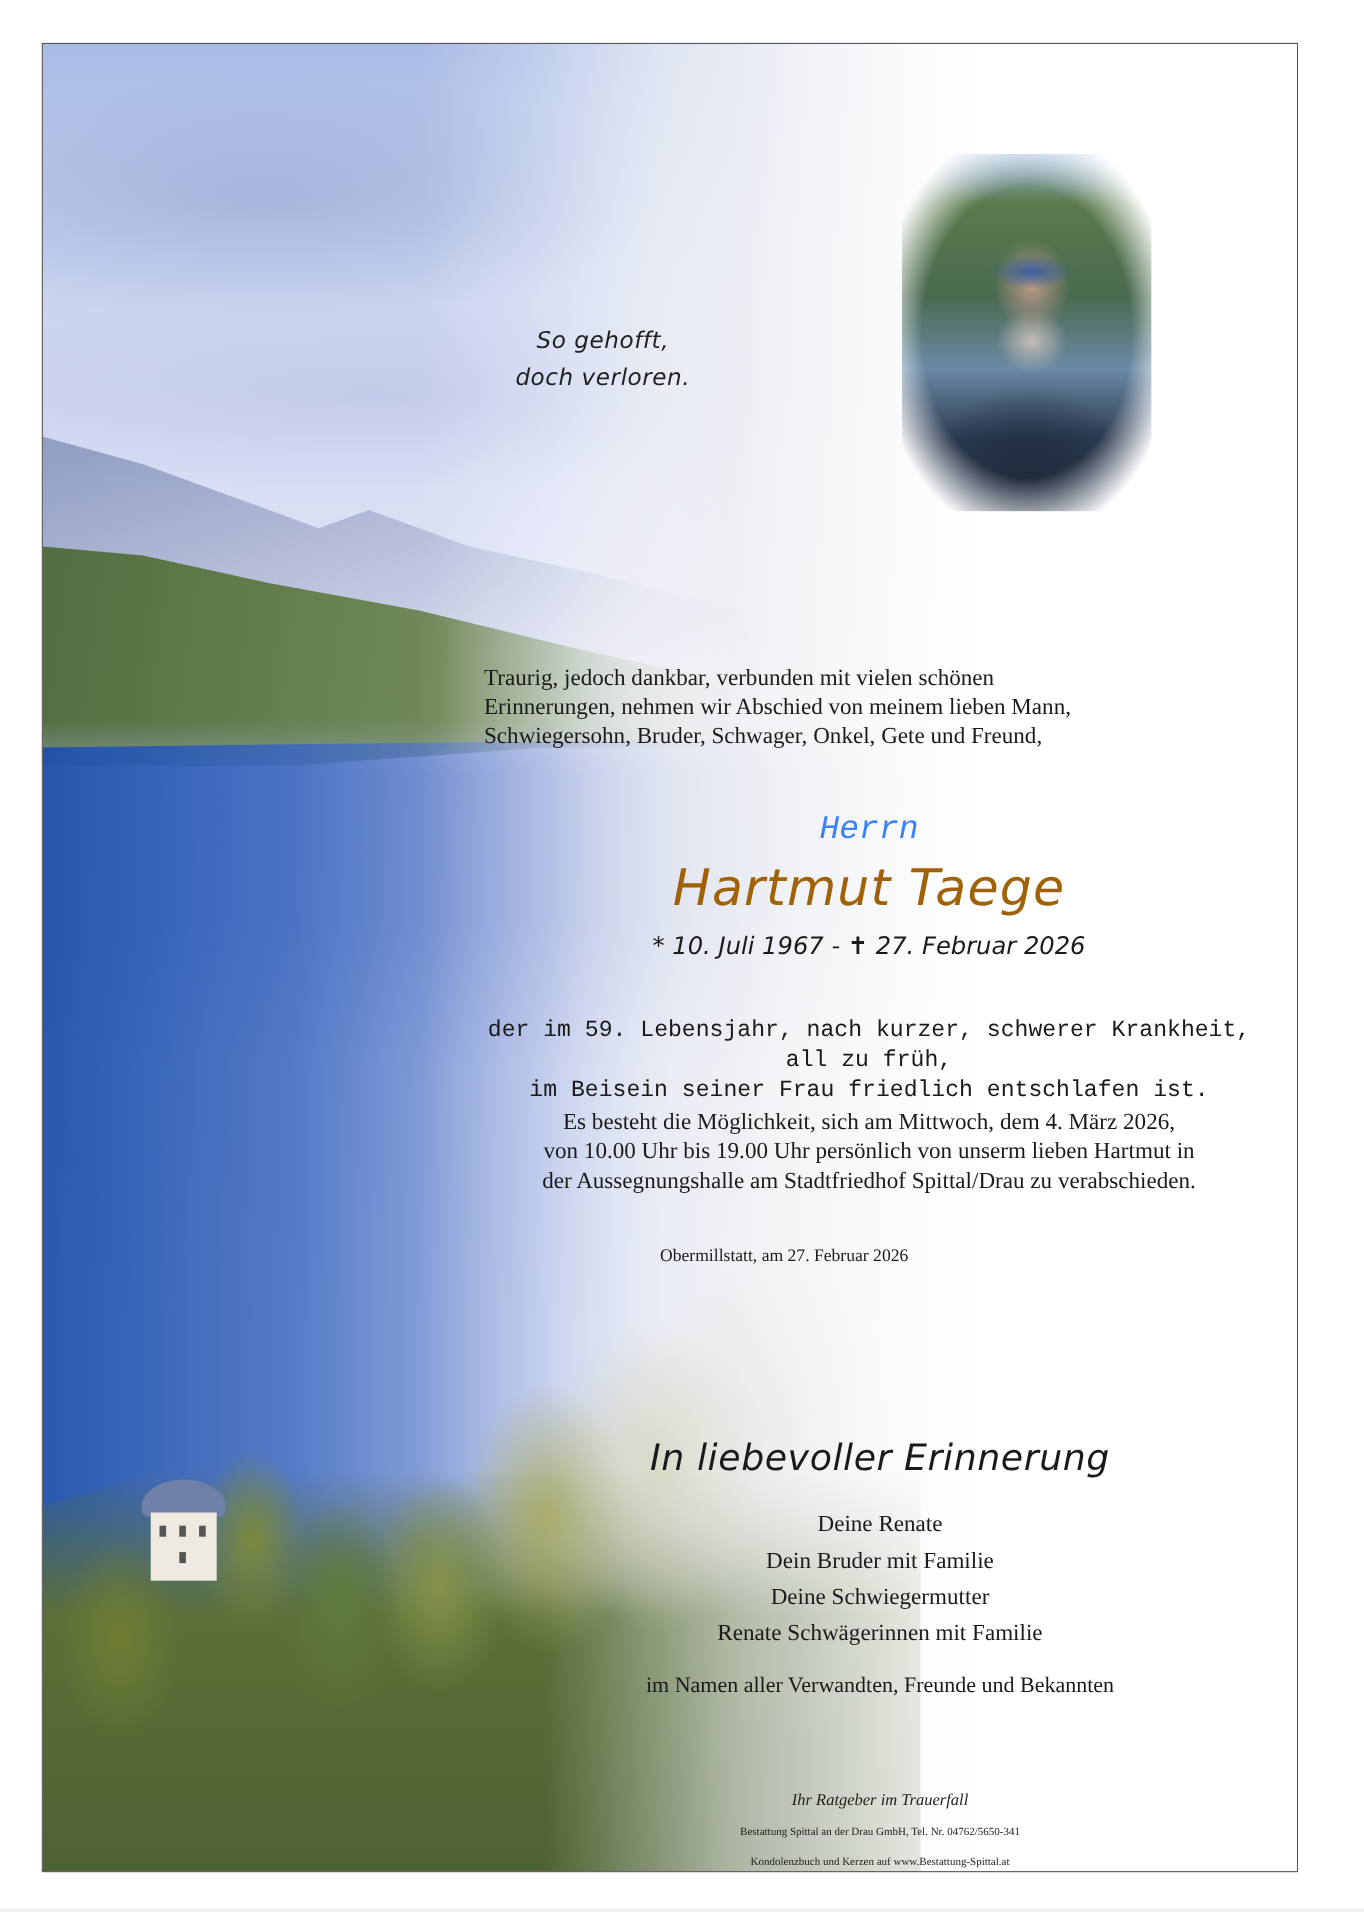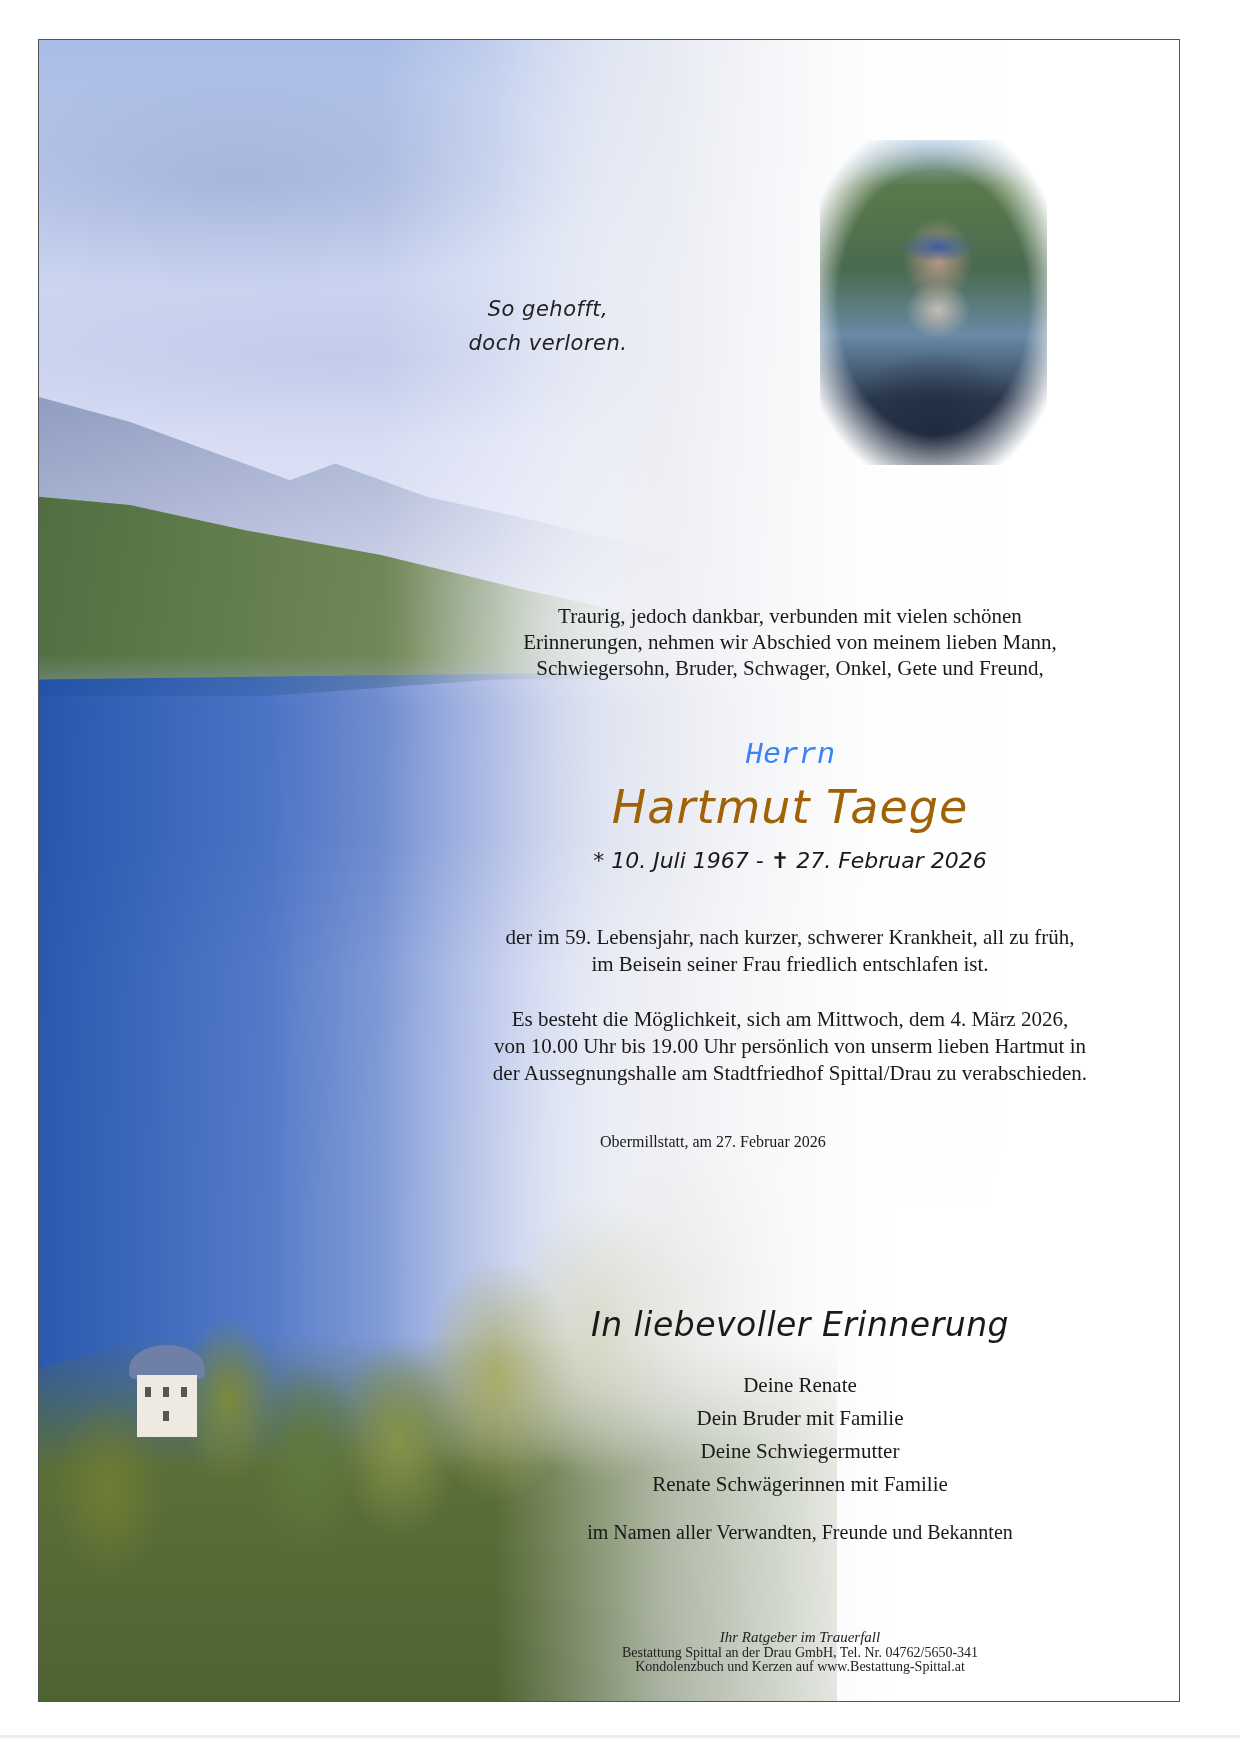--- a/index.html
+++ b/index.html
@@ -80,60 +80,60 @@
     background:
       radial-gradient(ellipse 55px 22px at 118px 107px, #3a5da0, transparent 70%),
       radial-gradient(ellipse 48px 60px at 118px 120px, #b89886, transparent 72%),
       radial-gradient(ellipse 45px 40px at 118px 170px, #c6bcb6, transparent 72%),
       radial-gradient(ellipse 130px 120px at 115px 300px, #1e2a3c, transparent 75%),
       linear-gradient(180deg, #9ab8dc 0%, #5a7a4c 14%, #4a6a50 40%, #6a8aa6 60%, #2c3a50 80%);
     -webkit-mask-image: radial-gradient(ellipse 60% 58% at 50% 50%, #000 70%, transparent 100%);
             mask-image: radial-gradient(ellipse 60% 58% at 50% 50%, #000 70%, transparent 100%);
   }
   .intro {
-    position:absolute; left:440px; top:603px; width:700px; text-align:center;
+    position:absolute; left:440px; top:603px; width:700px; 
     font-size:21px; line-height:26px; color:#1a1a1a;
   }
   .herrn {
     position:absolute; left:640px; top:738px; width:300px; text-align:center;
     font-family:Liberation Mono, monospace; font-style:italic; font-size:30px; color:#3b82f6;
   }
   .name {
     position:absolute; left:540px; top:780px; width:500px; text-align:center;
     font-family:"DejaVu Sans", sans-serif; font-style:italic; font-size:46px; color:#a16207; letter-spacing:1px;
   }
   .dates {
     position:absolute; left:530px; top:848px; width:520px; text-align:center;
     font-family:"DejaVu Sans", sans-serif; font-style:italic; font-size:22px; color:#1a1a1a;
   }
   .para {
     position:absolute; left:420px; width:740px; text-align:center;
     font-size:21px; line-height:27px; color:#1a1a1a;
   }
-  .p1 { top:924px; }
+  .p1 { top:924px;font-family:Liberation Mono, monospace; }
   .p2 { top:1006px; }
   .place-date {
     position:absolute; left:600px; top:1133px; width:380px; text-align:left; font-size:16px; color:#1a1a1a;
   }
   .remember {
     position:absolute; left:520px; top:1305px; width:560px; text-align:center;
     font-family:"DejaVu Sans", sans-serif; font-style:italic; font-size:33px; color:#1a1a1a; letter-spacing:0.5px;
   }
   .mourners {
     position:absolute; left:560px; top:1369px; width:480px; text-align:center;
     font-size:21px; line-height:33px; color:#1a1a1a;
   }
   .behalf {
     position:absolute; left:520px; top:1521px; width:560px; text-align:center; font-size:20px; color:#1a1a1a;
   }
   .footer {
     position:absolute; left:600px; top:1628px; width:400px; text-align:center; color:#222;
   }
   .footer .slogan { font-style:italic; font-size:15px; line-height:18px; }
-  .footer .line { font-size:14px; line-height:14px; }
+  .footer .line { font-size:10px; line-height:14px;margin-top:13px; }
   .page-edge {
     position:absolute; left:0; top:1735px; width:1240px; height:3px; background:#eee;
   }
 </style>
 </head>
 <body>
 
 <div class="frame">
   <div class="bg sky"></div>
   <div class="bg mountains"></div>

